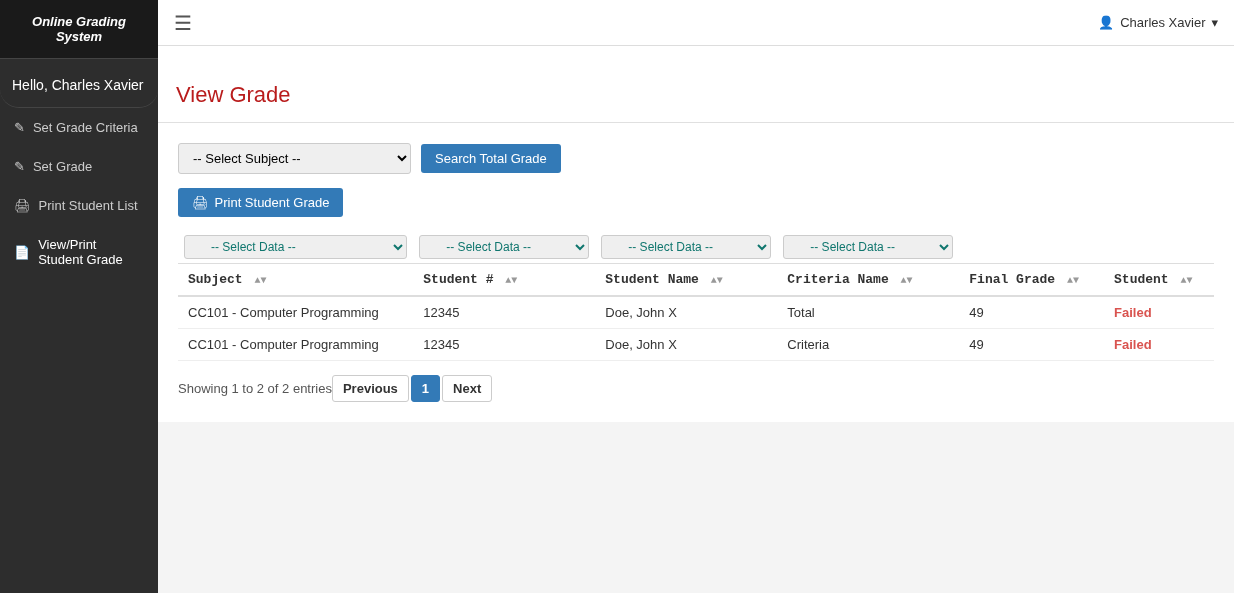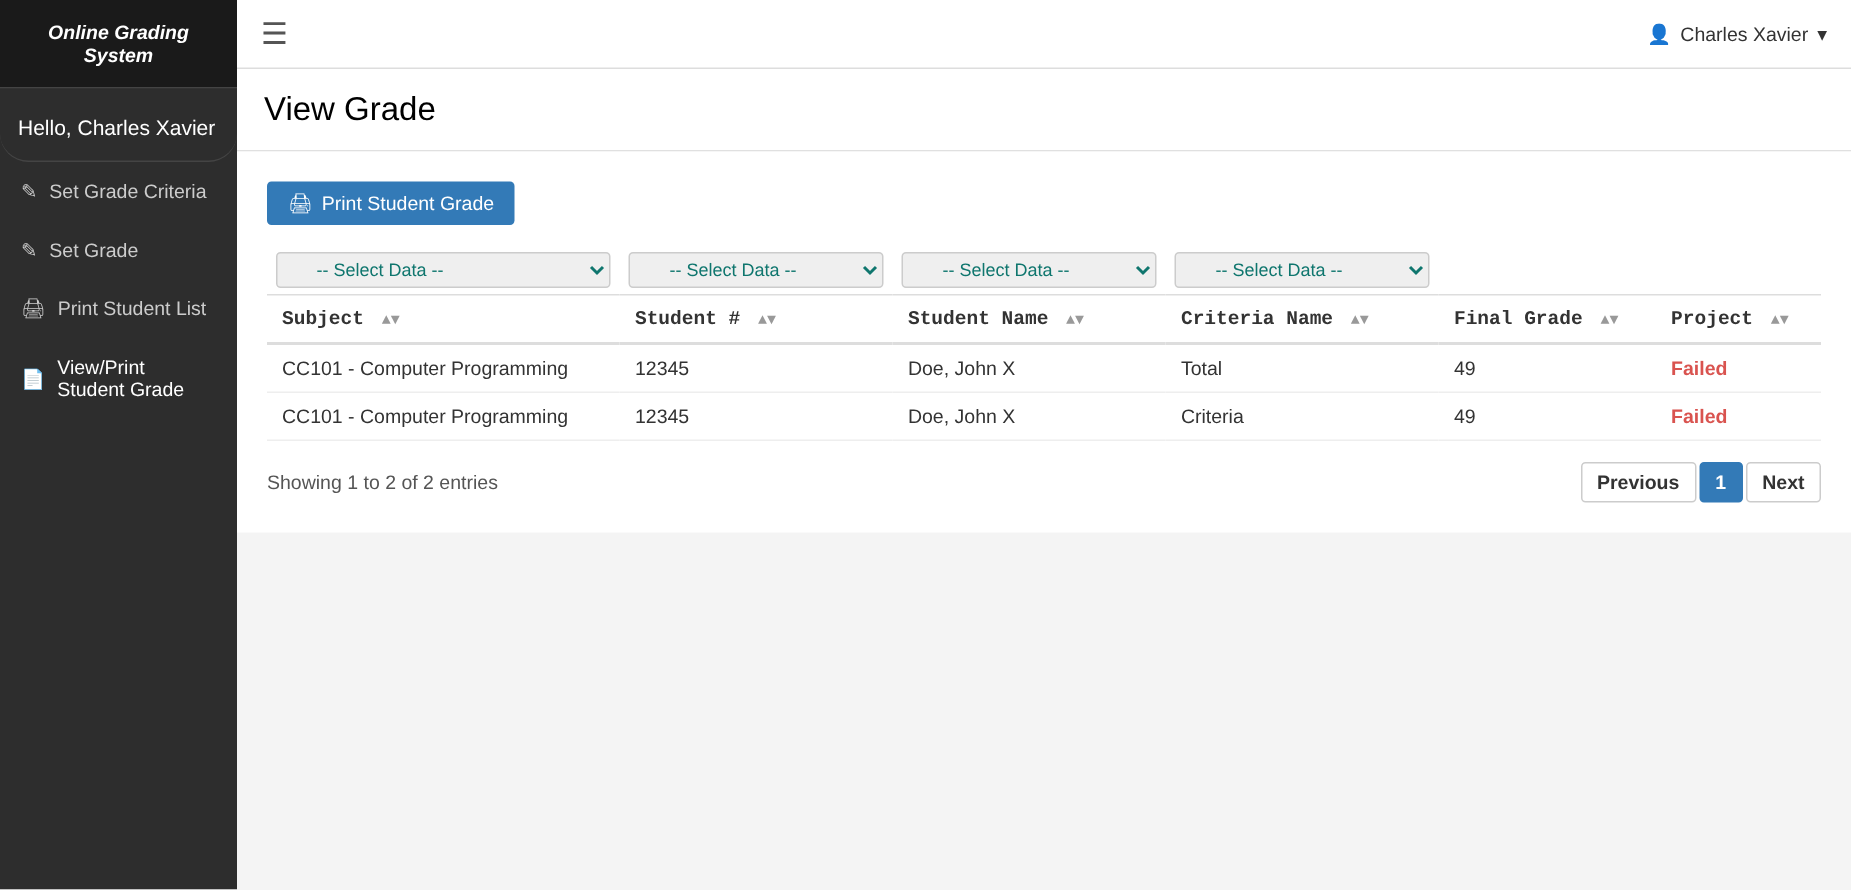--- a/index.html
+++ b/index.html
@@ -63,21 +63,22 @@
     #user-menu { display: flex; align-items: center; gap: 6px; cursor: pointer; font-size: 13px; color: #333; }
     #page-title-section {
       background: #fff;
       padding: 14px 18px;
       border-bottom: 1px solid #e0e0e0;
       margin-bottom: 0;
     }
     #page-title-text {
       font-size: 22px;
       font-weight: 400;
-      color: #000000;
+      color: #b91c1c;
+      margin-top: 22px;
     }
 
     #content-body {
       background: #fff;
       padding: 20px;
       margin-top: 0;
     }
 
     .filter-row {
       display: flex;
@@ -169,21 +170,21 @@
       width: 100%;
       border: 1px solid #ccc;
       padding: 3px 22px;
       font-size: 12px;
       border-radius: 3px;
       color: #0f766e;
     }
 
     .pagination-row {
       display: flex;
-      justify-content: space-between;
+      justify-content: flex-start;
       align-items: center;
       margin-top: 14px;
     }
     .pagination-info { font-size: 13px; color: #555; }
     .pagination-buttons { display: flex; gap: 2px; }
     .page-btn {
       padding: 5px 10px;
       border: 1px solid #ccc;
       background: #fff;
       cursor: pointer;
@@ -238,20 +239,27 @@
       <span>▾</span>
     </div>
   </div>
 
   <div id="page-title-section">
     <h2 id="page-title-text">View Grade</h2>
   </div>
 
   <div id="content-body">
 
+    <div class="filter-row">
+      <select>
+        <option>-- Select Subject --</option>
+        <option>CC101 - Computer Programming</option>
+      </select>
+      <button class="btn-primary">Search Total Grade</button>
+    </div>
 
     <div class="filter-row">
       <button class="btn-print">
         <span>🖨</span>
         <span>Print Student Grade</span>
       </button>
     </div>
 
 
     <table>
@@ -297,21 +305,21 @@
           </th>
           <th>
             <span>Criteria Name</span>
             <span class="sort-icon">▲▼</span>
           </th>
           <th>
             <span>Final Grade</span>
             <span class="sort-icon">▲▼</span>
           </th>
           <th>
-            <span>Project</span>
+            <span>Student</span>
             <span class="sort-icon">▲▼</span>
           </th>
         </tr>
       </thead>
       <tbody id="table-body">
 
       <tr>
       <td>CC101 - Computer Programming</td>
       <td>12345</td>
       <td>Doe, John X</td>

